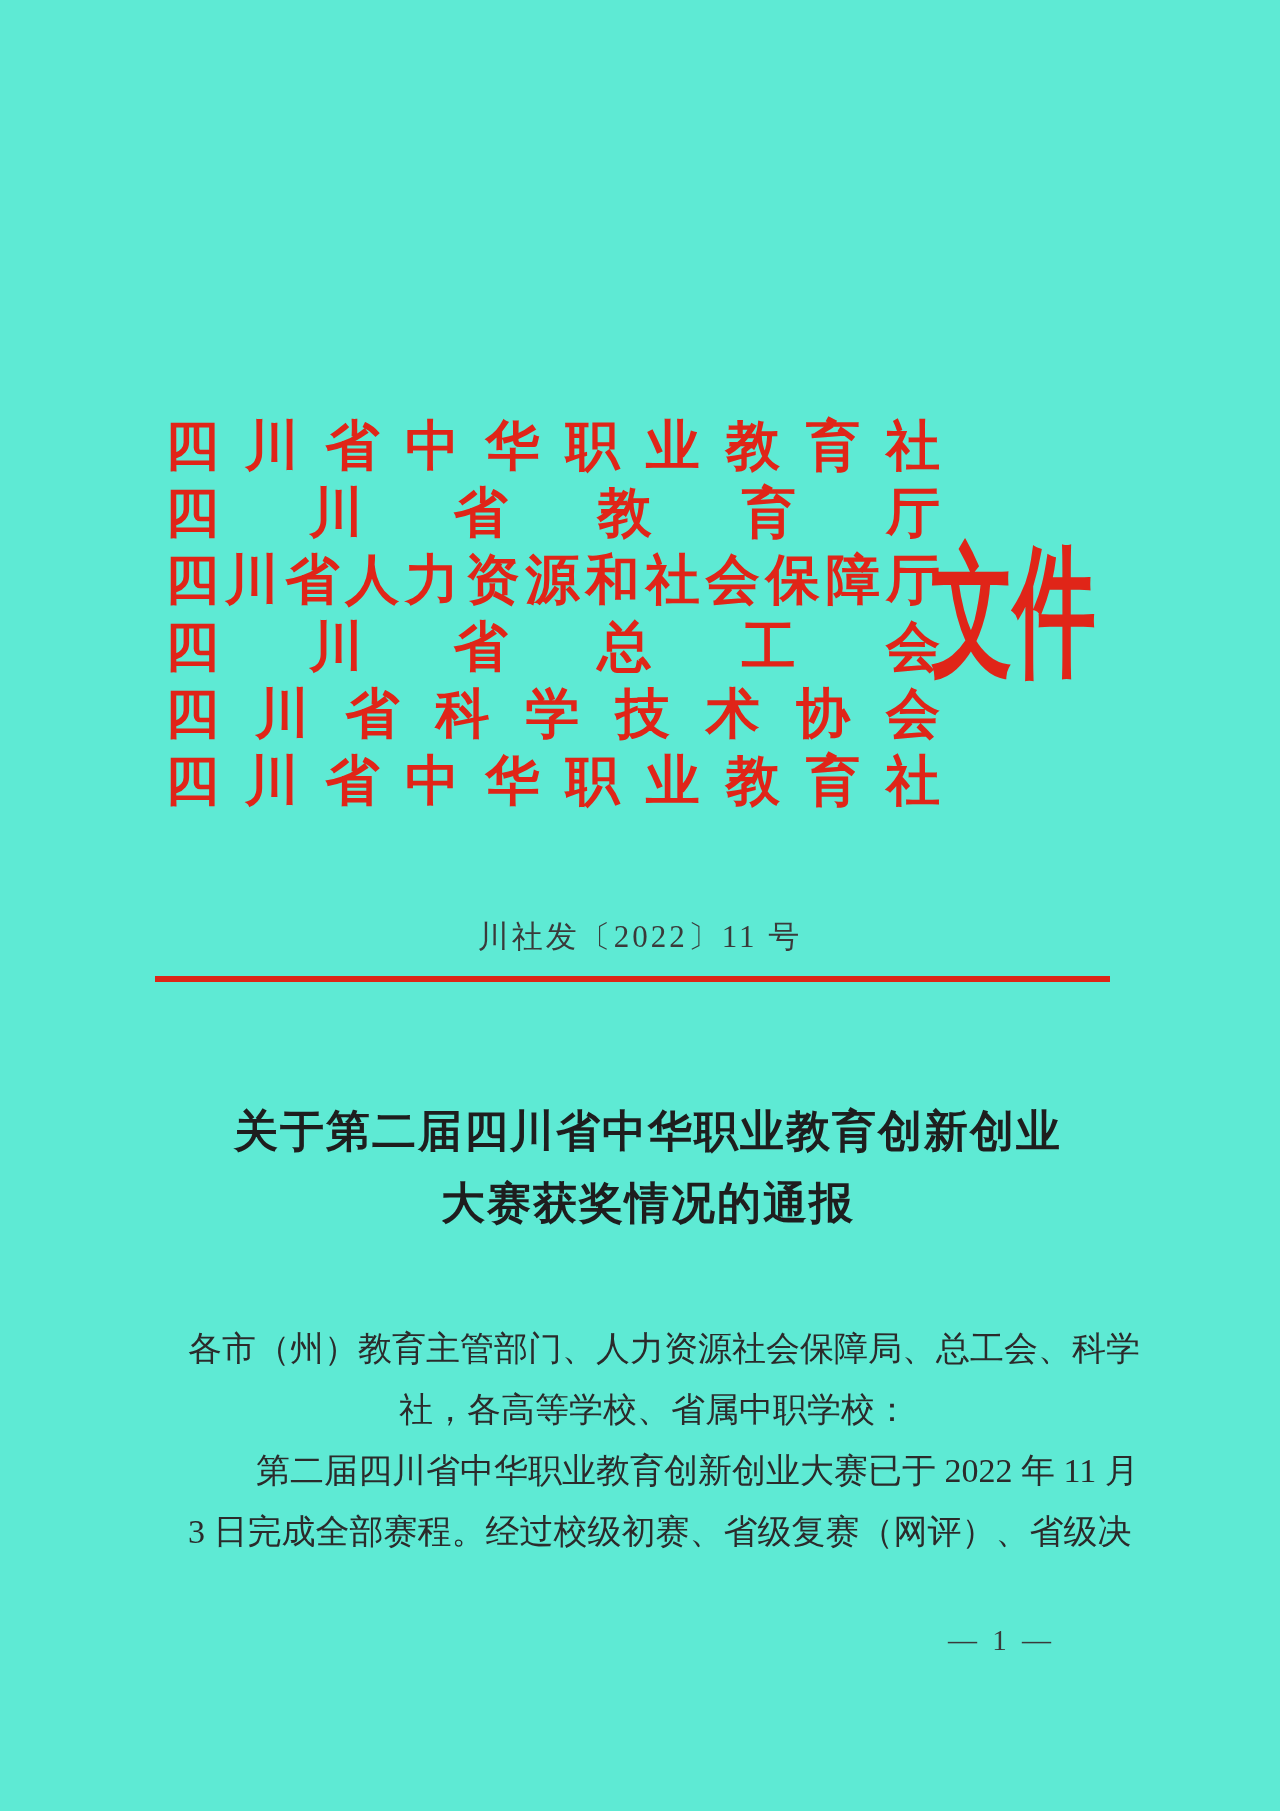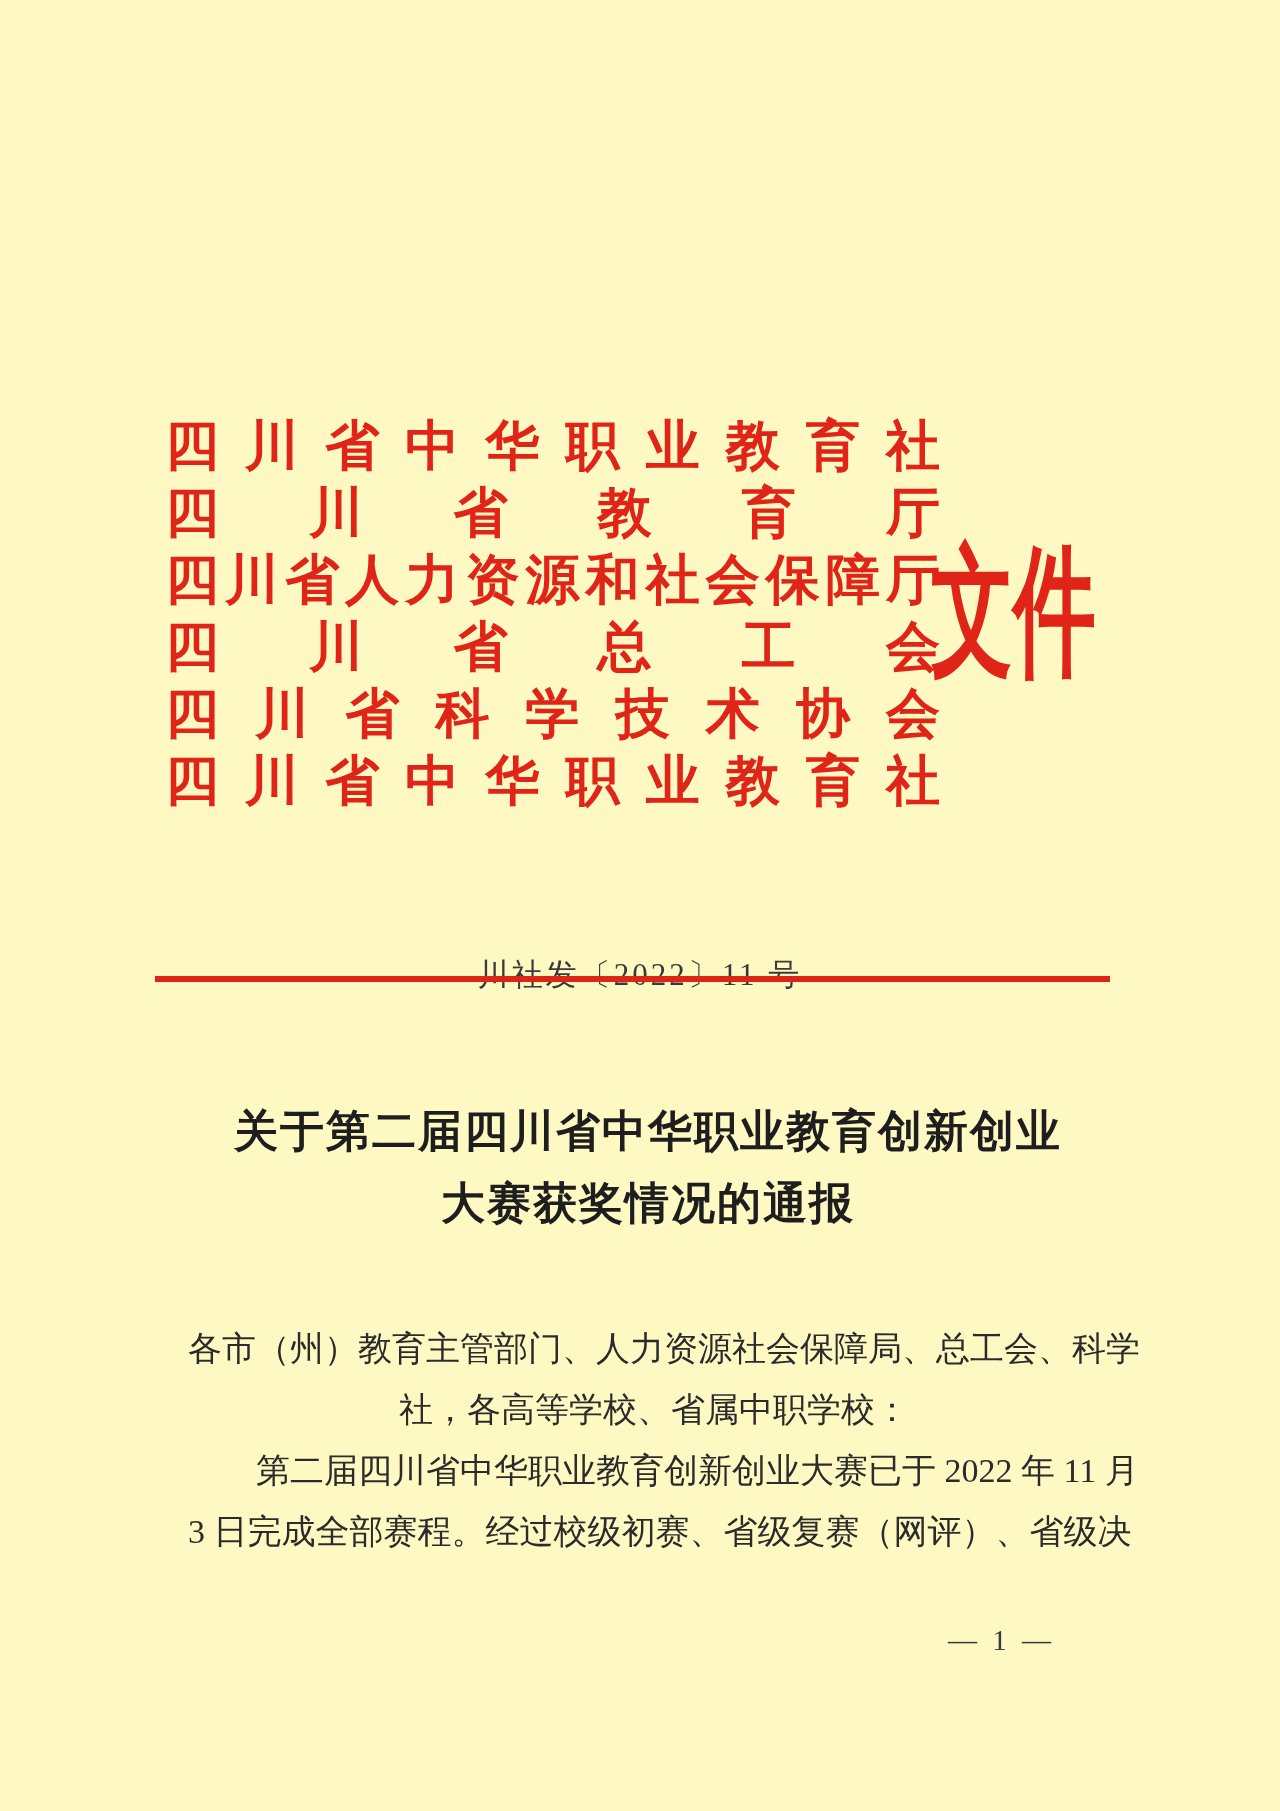--- a/index.html
+++ b/index.html
@@ -5,21 +5,21 @@
   * { margin: 0; padding: 0; box-sizing: border-box; }
   html, body {
     background: #f6f5f3;
     font-family: "Liberation Serif", "DejaVu Serif", serif;
   }
   .page {
     position: relative;
     width: 1280px;
     height: 1811px;
     margin: 0 auto;
-    background: #fef9c3;
+    background: #5eead4;
     overflow: hidden;
     color: #2b2b2b;
   }
 
   
   .org-lines {
     position: absolute;
     left: 165px;
     top: 413px;
     width: 775px;
@@ -45,21 +45,21 @@
     color: #e02518;
     transform: scaleX(0.58);
     transform-origin: left top;
     white-space: nowrap;
   }
 
   
   .doc-number {
     position: absolute;
     left: 0;
-    top: 954px;
+    top: 916px;
     width: 100%;
     text-align: center;
     font-size: 31px;
     letter-spacing: 3px;
     color: #3a3a3a;
   }
 
   
   .red-rule {
     position: absolute;

